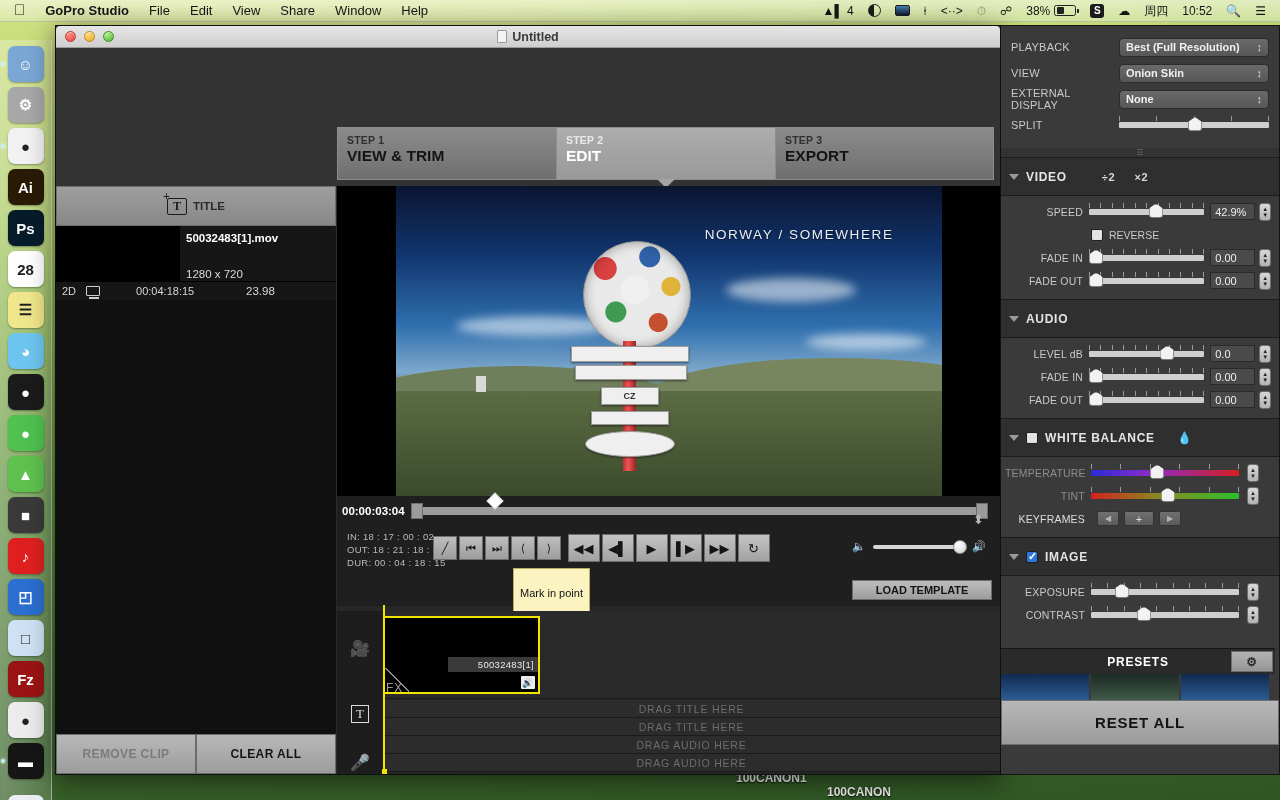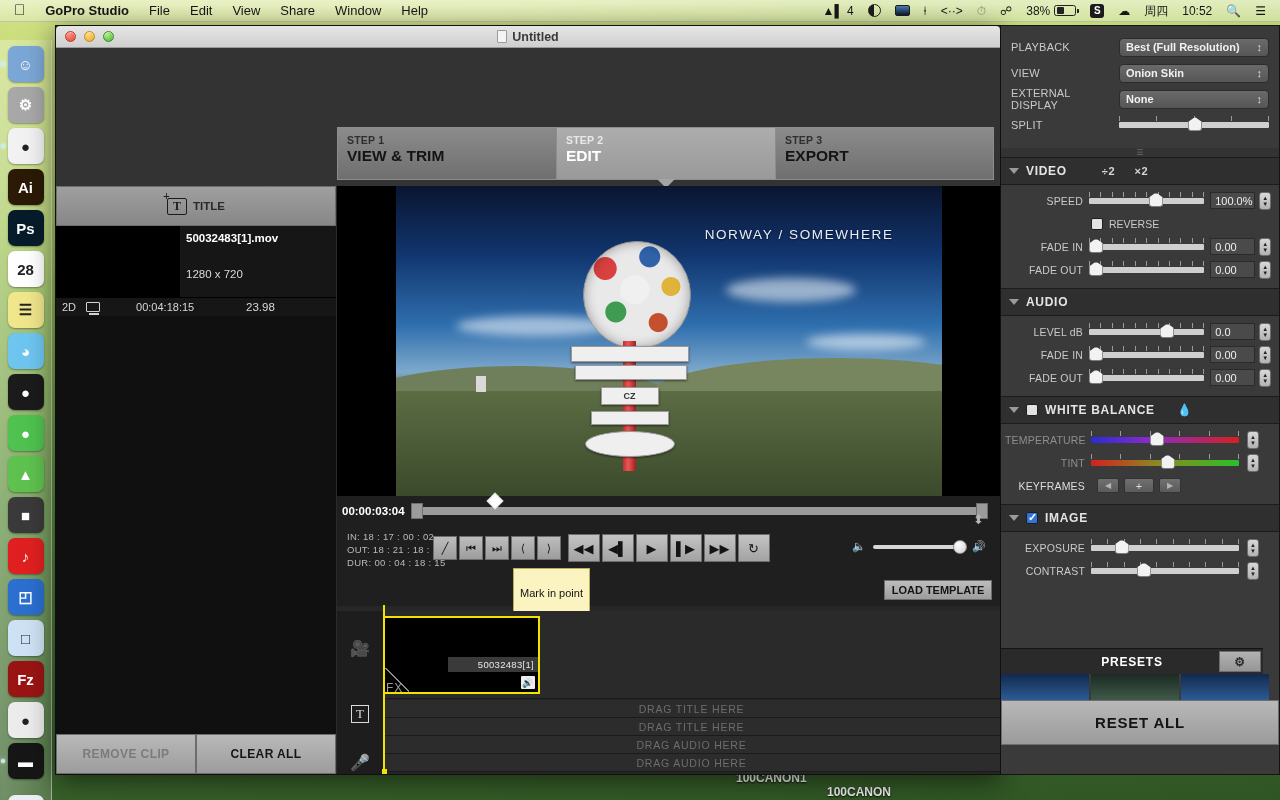--- a/index.html
+++ b/index.html
@@ -113,21 +113,21 @@
   .mtab { flex:1; background: linear-gradient(180deg,#b7b7b7,#9d9d9d); border:1px solid #6e6e6e;
     display:flex; align-items:center; justify-content:center; gap:6px; font-size:11.5px; font-weight:bold; color:#2a2a2a; }
   .mtab.dim { background: linear-gradient(180deg,#9f9f9f,#878787); }
   .mic-box { width:26px; height:16px; border:1.6px solid #1c1c1c; border-radius:2px; position:relative; display:inline-block; }
   .mic-box::before { content:""; position:absolute; left:2px; top:3px; width:9px; height:9px; background:#1c1c1c; }
   .mic-box::after { content:"+"; position:absolute; left:-5px; top:-10px; font-size:12px; color:#1c1c1c; font-weight:bold; }
   .t-box { width:20px; height:17px; border:1.6px solid #1c1c1c; border-radius:2px; position:relative;
     display:flex; align-items:center; justify-content:center; font-size:12px; font-family:"Liberation Serif",serif; color:#1c1c1c; }
   .t-box::after { content:"+"; position:absolute; left:-5px; top:-10px; font-size:12px; color:#1c1c1c; font-weight:bold; }
 
-  #clip-row { display:flex; height:72px; background:#161616; border-bottom:1px solid #000; }
+  #clip-row { display:flex; height:56px; background:#161616; border-bottom:1px solid #000; }
   #clip-thumb { width:124px; background:#000; position:relative; }
   #clip-info { flex:1; padding:6px 0 0 6px; }
   .ci-name { font-size:11.5px; font-weight:bold; color:#fff; }
   .ci-res { font-size:11.5px; color:#dadada; margin-top:24px; }
   #clip-meta { height:18px; display:flex; align-items:center; gap:10px; padding-left:6px;
     font-size:11px; color:#d6d6d6; background:#161616; }
   .cam-ic { width:14px; height:10px; border:1.5px solid #d0d0d0; border-radius:1px; position:relative; display:inline-block; }
   .cam-ic::after { content:""; position:absolute; left:2px; bottom:-4px; width:10px; height:2px; background:#d0d0d0; }
   .ci-fps { position:absolute; left:190px; font-size:11.5px; color:#dadada; }
 
@@ -178,21 +178,21 @@
   #transport { position:absolute; left:50%; transform:translateX(-50%); top:38px; display:flex; gap:2px; }
   .tbtn { width:32px; height:28px; background: linear-gradient(180deg,#c4c4c4,#a2a2a2); border:1px solid #6d6d6d;
     display:flex; align-items:center; justify-content:center; font-size:13px; color:#141414; }
   #tooltip { position:absolute; left:176px; top:72px; background:#fbf4c0; border:1px solid #b9ae62;
     font-size:11px; color:#121212; padding:18px 6px; }
   #volarea { position:absolute; right:14px; top:44px; display:flex; align-items:center; gap:7px; }
   #volslider { width:92px; height:4px; background:#d7d7d7; border-radius:2px; position:relative; }
   #volknob { position:absolute; right:-2px; top:-5px; width:14px; height:14px; border-radius:50%;
     background: radial-gradient(circle at 35% 30%, #fff, #cfcfcf); border:1px solid #8f8f8f; }
   #fsicon { position:absolute; right:16px; top:16px; color:#b6b6b6; font-size:13px; }
-  #loadtpl { position:absolute; right:8px; top:84px; width:108px; height:20px;
+  #loadtpl { position:absolute; right:8px; top:84px; width:140px; height:20px;
     background: linear-gradient(180deg,#bdbdbd,#9d9d9d); border:1px solid #6d6d6d;
     display:flex; align-items:center; justify-content:center; font-size:11px; font-weight:bold; color:#141414; }
 
   
   #timeline { position:absolute; left:0; right:0; top:425px; bottom:0; background:#252525; }
   #tl-rail { position:absolute; left:0; top:0; width:46px; bottom:0; background:#1d1d1d; }
   .rail-ic { position:absolute; left:0; width:46px; display:flex; align-items:center; justify-content:center;
     color:#dcdcdc; font-size:16px; }
   #tracks { position:absolute; left:46px; right:0; top:0; bottom:0; }
   .tl-row { position:absolute; left:0; right:0; border-bottom:1px solid #1b1b1b; background:#2c2c2c;
@@ -221,21 +221,21 @@
     border-radius:4px; display:flex; align-items:center; padding:0 6px; font-size:11px; color:#f0f0f0;
     font-weight:bold; position:relative; }
   .r-sel::after { content:"\2195"; position:absolute; right:6px; font-size:11px; color:#dadada; }
   .r-slider { flex:1; position:relative; height:16px; display:flex; align-items:center; }
   .r-track { width:100%; height:6px; background:#cfcfcf; border-radius:1px; }
   .r-ticks { position:absolute; top:-1px; left:0; right:0; height:5px; display:flex; justify-content:space-between; }
   .r-ticks i { width:1px; height:5px; background:#9a9a9a; display:block; }
   .r-knob { position:absolute; top:0; width:14px; height:14px; background:#f2f2f2; border:1px solid #8f8f8f;
     border-radius:2px 2px 3px 3px; clip-path: polygon(50% 0%, 100% 35%, 100% 100%, 0% 100%, 0% 35%); }
 
-  .sec-head { height:28px; background:#2f2f2f; border-top:1px solid #1c1c1c; border-bottom:1px solid #1c1c1c;
+  .sec-head { height:39px; background:#2f2f2f; border-top:1px solid #1c1c1c; border-bottom:1px solid #1c1c1c;
     display:flex; align-items:center; gap:7px; padding-left:8px; font-size:12px; color:#e4e4e4; font-weight:bold;
     letter-spacing:.7px; }
   .tri { width:0; height:0; border-left:5px solid transparent; border-right:5px solid transparent;
     border-top:6px solid #9a9a9a; }
   .sec-body { padding:5px 8px 6px 4px; }
   .ctl-row { display:flex; align-items:center; height:21px; margin-bottom:2px; }
   .ctl-lab { font-size:10.5px; color:#c9c9c9; width:86px; text-align:right; padding-right:6px; letter-spacing:.2px; }
   .ctl-lab.dim { color:#8d8d8d; }
   .ctl-slider { width:118px; position:relative; height:16px; display:flex; align-items:center; }
   .ctl-val { width:46px; height:17px; background:#4a4a4a; border:1px solid #2a2a2a; margin-left:6px;
@@ -245,21 +245,21 @@
     align-items:center; justify-content:center; font-size:6px; color:#222; line-height:6px; }
   .chk { width:12px; height:12px; border:1px solid #1f1f1f; border-radius:2px; background:#e2e2e2; display:inline-block;
     position:relative; }
   .chk.on { background:#2f74d8; }
   .chk.on::after { content:"\2713"; position:absolute; left:1px; top:-2px; color:#fff; font-size:11px; }
   .grad-temp { background: linear-gradient(90deg,#2b2bd8 0%, #8b2bc8 40%, #d42020 100%); }
   .grad-tint { background: linear-gradient(90deg,#d42020 0%, #8a8a20 45%, #2bc02b 100%); }
   .kf-btn { width:22px; height:15px; background: linear-gradient(180deg,#707070,#5b5b5b); border:1px solid #333;
     border-radius:2px; display:flex; align-items:center; justify-content:center; font-size:8px; color:#b4b4b4; }
   .kf-btn.mid { width:30px; color:#dedede; font-size:11px; }
-  #presets-bar { position:absolute; left:0; right:16px; bottom:100px; height:26px; background:#2a2a2a;
+  #presets-bar { position:absolute; left:0; right:4px; bottom:100px; height:26px; background:#2a2a2a;
     display:flex; align-items:center; justify-content:center; font-size:12px; font-weight:bold; color:#fff;
     letter-spacing:.8px; border-top:1px solid #141414;text-align:center; }
   #gear { position:absolute; right:2px; top:2px; width:42px; height:21px;
     background: linear-gradient(180deg,#b2b2b2,#969696); border:1px solid #6d6d6d;
     display:flex; align-items:center; justify-content:center; font-size:12px; color:#2a2a2a; }
   #preset-strip { position:absolute; left:0; right:0; bottom:74px; height:26px; display:flex; gap:2px; overflow:hidden; }
   .preset-th { width:88px; height:26px; background: linear-gradient(180deg,#12294f,#2b5c93); position:relative;
     font-size:5px; color:#bcd; }
   .preset-th.var { background: linear-gradient(180deg,#1c2a24,#3f5a48); }
   #resetall { position:absolute; left:0; right:0; bottom:29px; height:45px;
@@ -602,21 +602,21 @@
             <i></i>
             <i></i>
             <i></i>
             <i></i>
             <i></i>
             <i></i>
           </div>
         <div class="r-track"></div>
         <div class="r-knob" style="left:52%;"></div>
       </div>
-      <div class="ctl-val">100.0%</div>
+      <div class="ctl-val">42.9%</div>
       <div class="stepper">
           <span>▲</span>
           <span>▼</span>
         </div>
     </div>
     <div class="ctl-row">
       <div class="ctl-lab"></div>
       <span class="chk"></span>
       <span style="font-size:10.5px; color:#c9c9c9; margin-left:6px;">REVERSE</span>
     </div>

